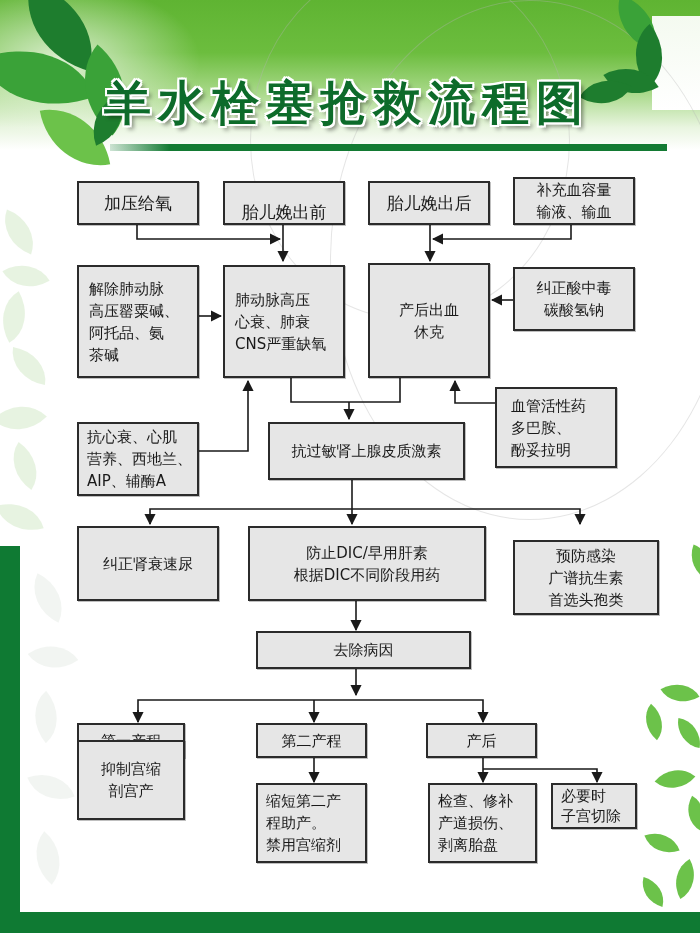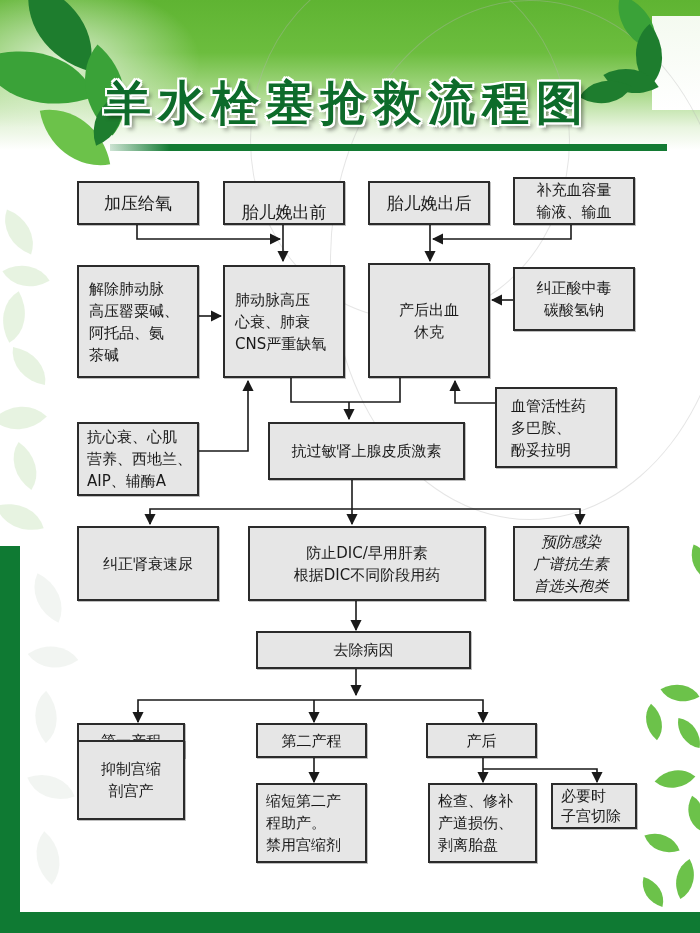--- a/index.html
+++ b/index.html
@@ -209,21 +209,21 @@
     <span>酚妥拉明</span>
   </div>
 
   <div class="box center" style="left:77px; top:526px; width:142px; height:75px;">
     <span>纠正肾衰速尿</span>
   </div>
   <div class="box center" style="left:248px; top:526px; width:238px; height:75px;">
     <span>防止DIC/早用肝素</span>
     <span>根据DIC不同阶段用药</span>
   </div>
-  <div class="box center" style="left:513px; top:526px; width:116px; height:75px;font-style:italic;">
+  <div class="box center" style="left:513px; top:540px; width:146px; height:75px;">
     <span>预防感染</span>
     <span>广谱抗生素</span>
     <span>首选头孢类</span>
   </div>
 
   <div class="box center" style="left:256px; top:631px; width:215px; height:38px;">
     <span>去除病因</span>
   </div>
 
   <div class="box center" style="left:77px; top:723px; width:108px; height:35px;">

